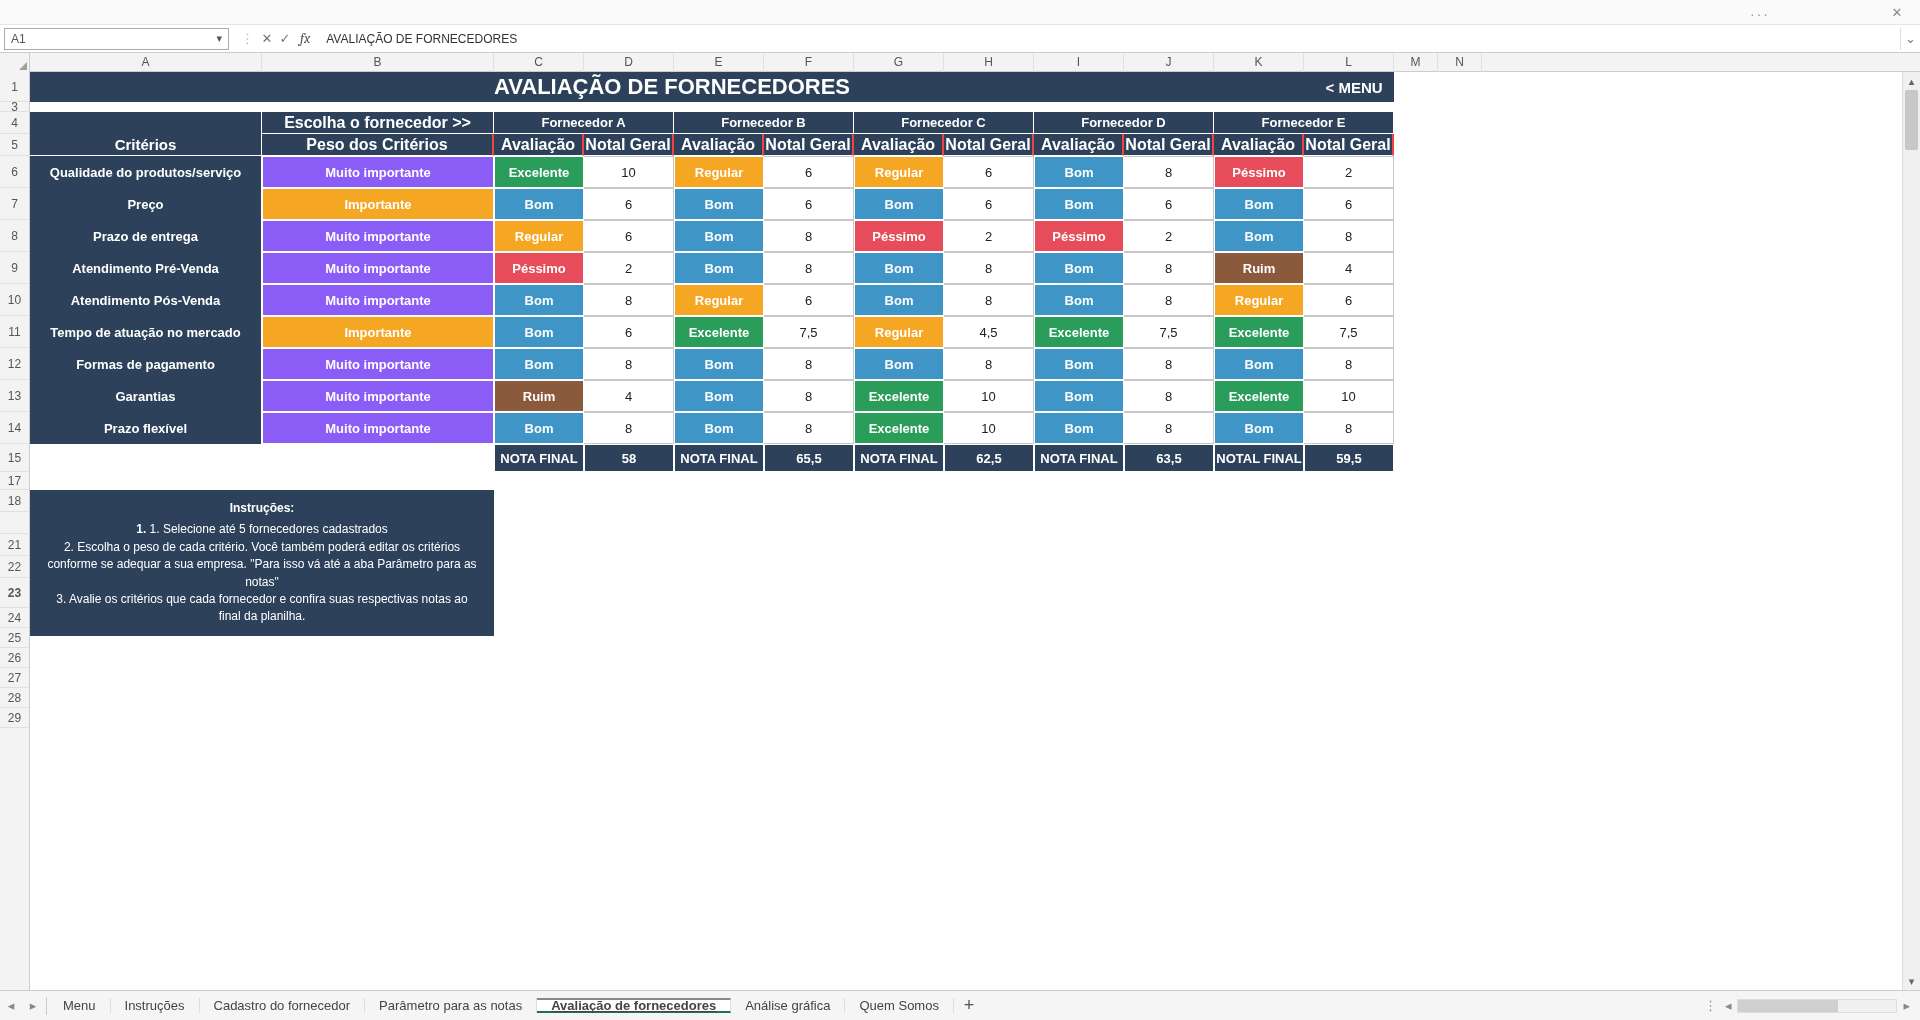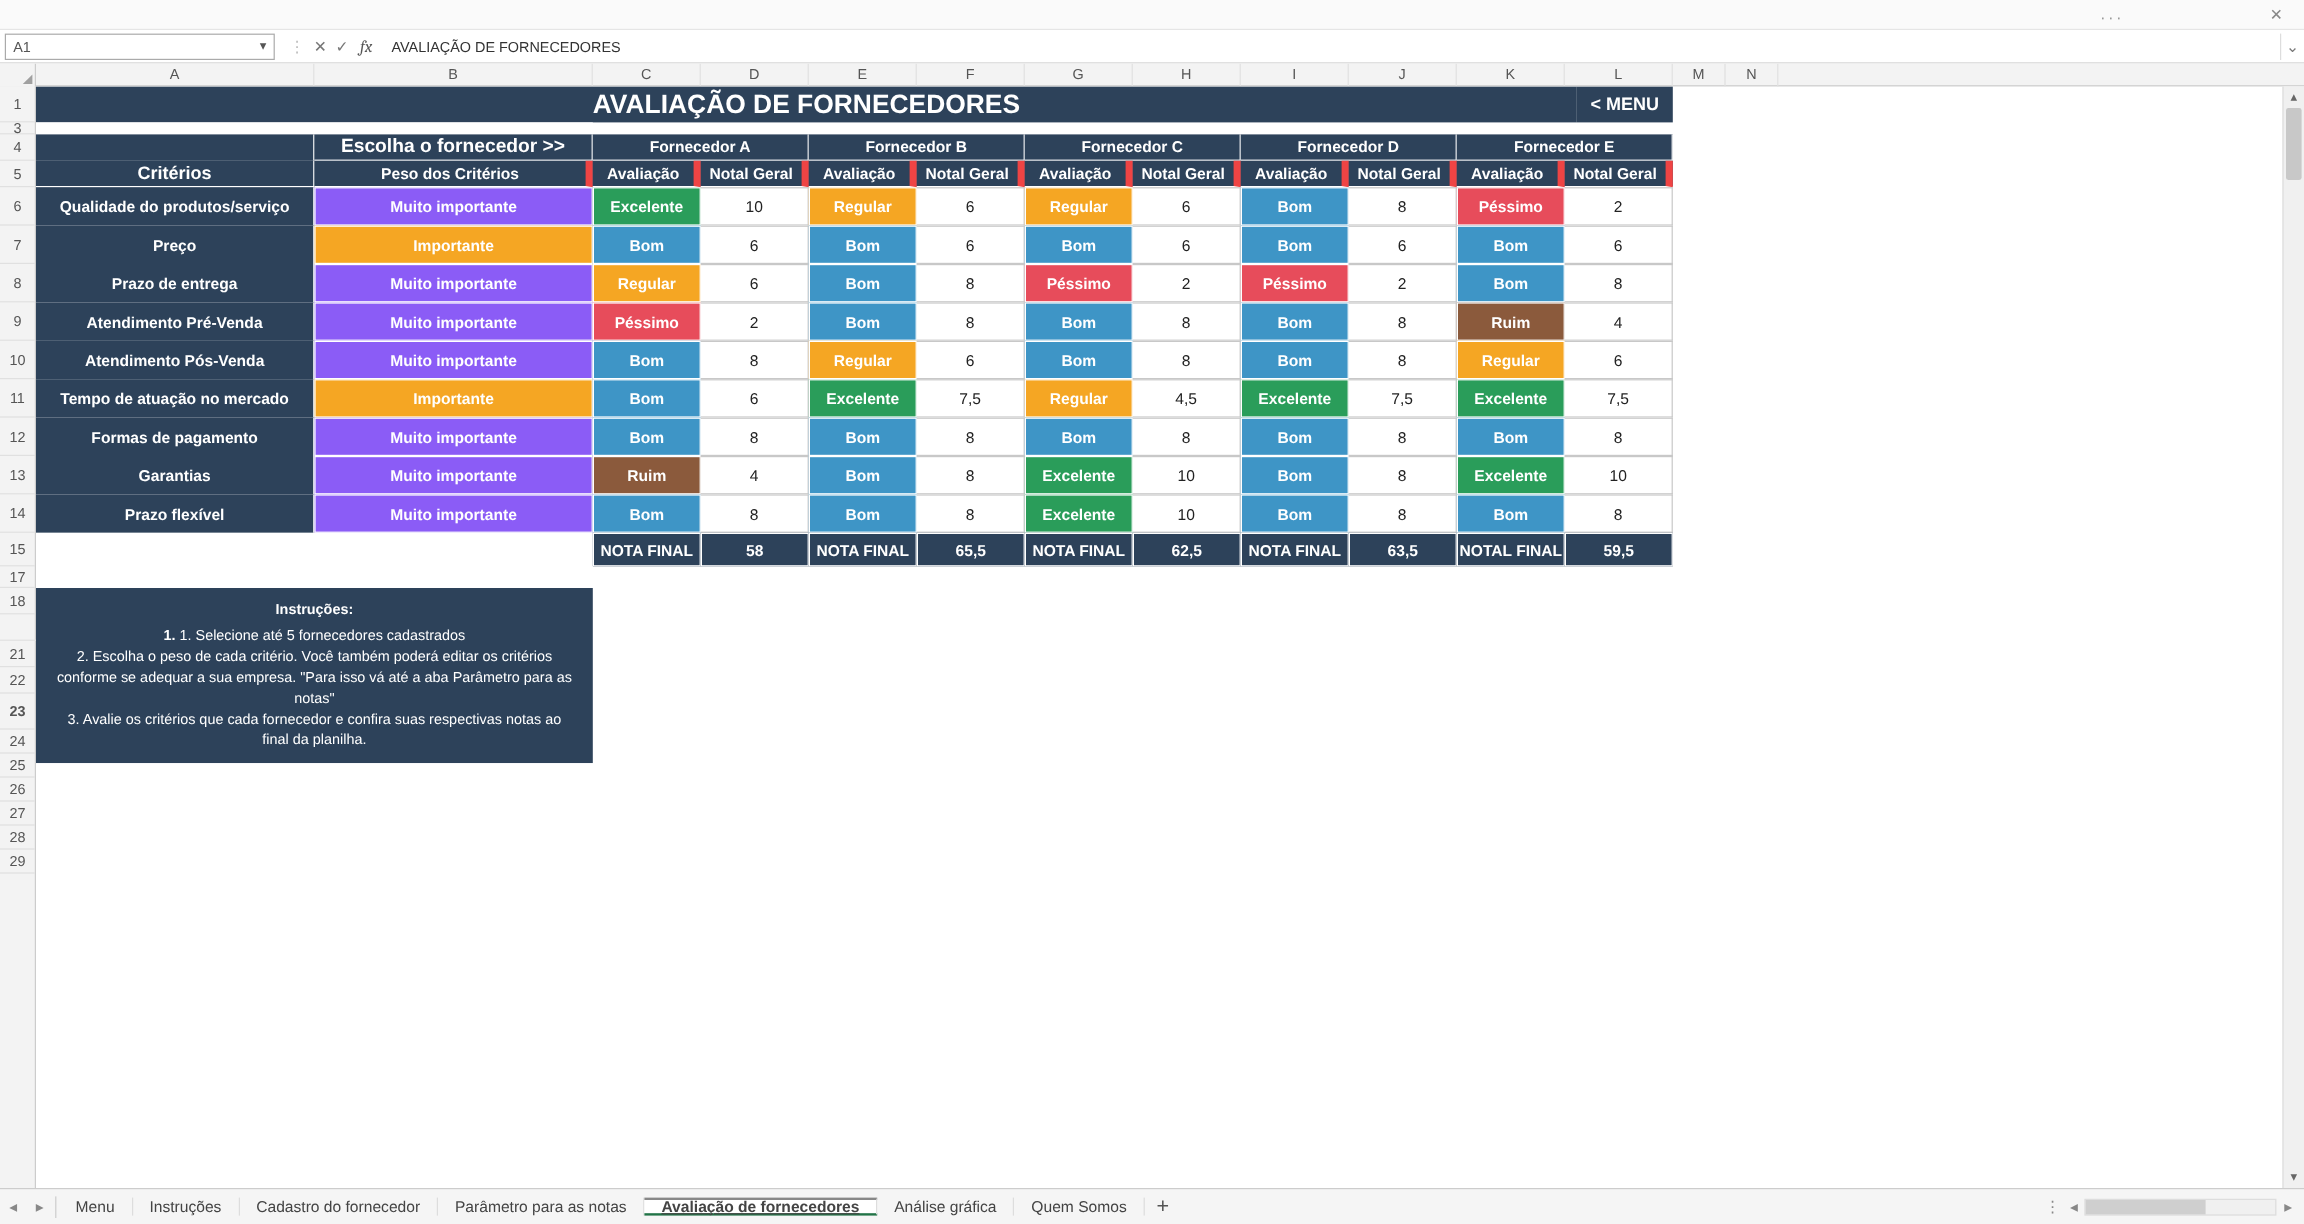--- a/index.html
+++ b/index.html
@@ -41,21 +41,21 @@
   .cC{width:90px}.cD{width:90px}
   .cE{width:90px}.cF{width:90px}
   .cG{width:90px}.cH{width:90px}
   .cI{width:90px}.cJ{width:90px}
   .cK{width:90px}.cL{width:90px}
   .cM{width:44px}.cN{width:44px}
   
   .banner{background:#2d425a;color:#fff;font-weight:700;font-size:22px}
   .menu{background:#2d425a;color:#fff;font-weight:700;font-size:15px}
   .hdr{background:#2d425a;color:#fff;font-weight:700;font-size:13px;border-right:1px solid #fff;border-bottom:1px solid #fff}
-  .sub{background:#2d425a;color:#fff;font-weight:600;font-size:13px;border-right:6px solid #ef4444;border-bottom:1px solid #fff}
+  .sub{background:#2d425a;color:#fff;font-weight:600;font-size:16px;border-right:2px solid #ef4444;border-bottom:1px solid #fff}
   .critcol{background:#2d425a;color:#fff;font-weight:600;font-size:13px;border-right:1px solid #fff;border-bottom:none}
   .critcol:last-child{border-bottom:1px solid #fff}
   .wMi{background:#8b5cf6;color:#fff;font-weight:700;border:1px solid #fff}
   .wIm{background:#f5a623;color:#fff;font-weight:700;border:1px solid #fff}
   .rExc{background:#2a9d5a;color:#fff;font-weight:700}
   .rBom{background:#3e95c6;color:#fff;font-weight:700}
   .rReg{background:#f5a623;color:#fff;font-weight:700}
   .rRuim{background:#8b5a3c;color:#fff;font-weight:700}
   .rPes{background:#e74c5b;color:#fff;font-weight:700}
   .rcell{border:1px solid #fff}

